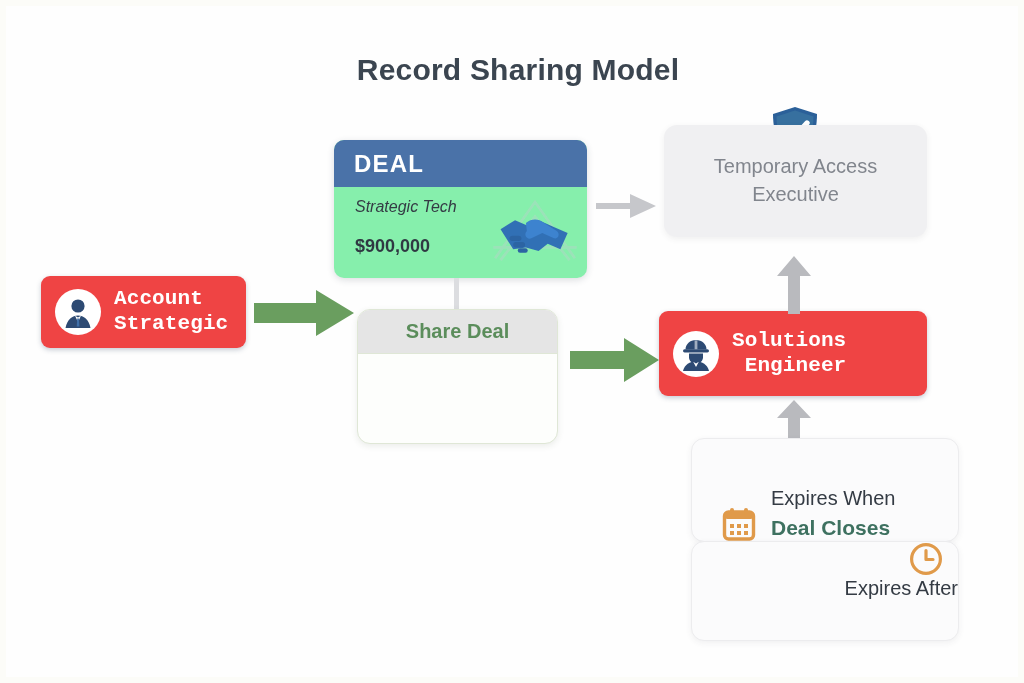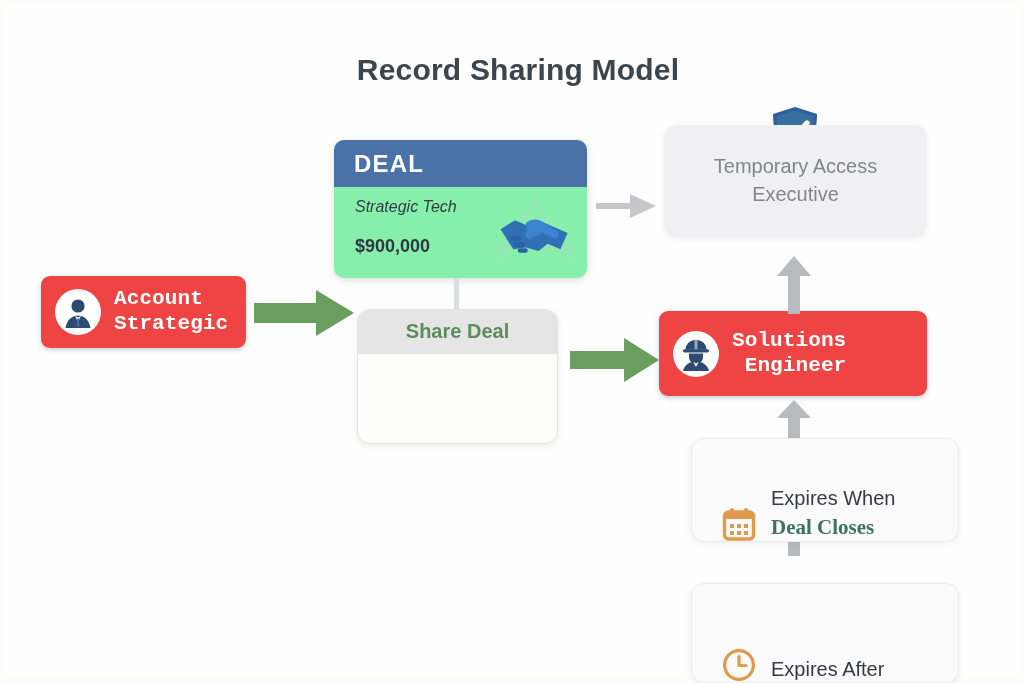--- a/index.html
+++ b/index.html
@@ -213,38 +213,37 @@
     border: 1px solid #ececee;
     border-radius: 13px;
     box-shadow: 0 2px 6px rgba(60,60,70,0.07);
     display: flex;
     align-items: flex-end;
     box-sizing: border-box;
     padding-left: 30px;
     margin-left: 32px;
   }
   #expiry-deal-closes { top: 432px; height: 104px; }
-  #expiry-30-days   { top: 577px; height: 100px; }
+  #expiry-30-days   { top: 535px; height: 100px; flex-direction: column; }
   .expiry-icon {
     width: 34px;
     height: 34px;
     flex: 0 0 auto;
     margin-right: 15px;
   }
   .expiry-primary {
     color: #343b44;
     font-size: 20px;
     line-height: 1.25;
   }
   .expiry-accent {
     font-size: 21px;
     font-weight: bold;
     line-height: 1.3;
     margin-top: 3px;
-    font-family: Liberation Serif, serif;
   }
   #expiry-deal-closes .expiry-accent { color: #3e7160; }
   #expiry-30-days  .expiry-accent { color: #5f9a53; }
   
   .arrow-svg { position: absolute; }
   #arrow-ae-to-share { left: 248px; top: 284px; }
   #arrow-share-to-se { left: 564px; top: 332px; }
   #arrow-deal-to-temp { left: 590px; top: 183px; }
   #arrow-se-to-temp { left: 768px; top: 248px; }
   #arrow-dealcloses-to-se { left: 768px; top: 392px; }

